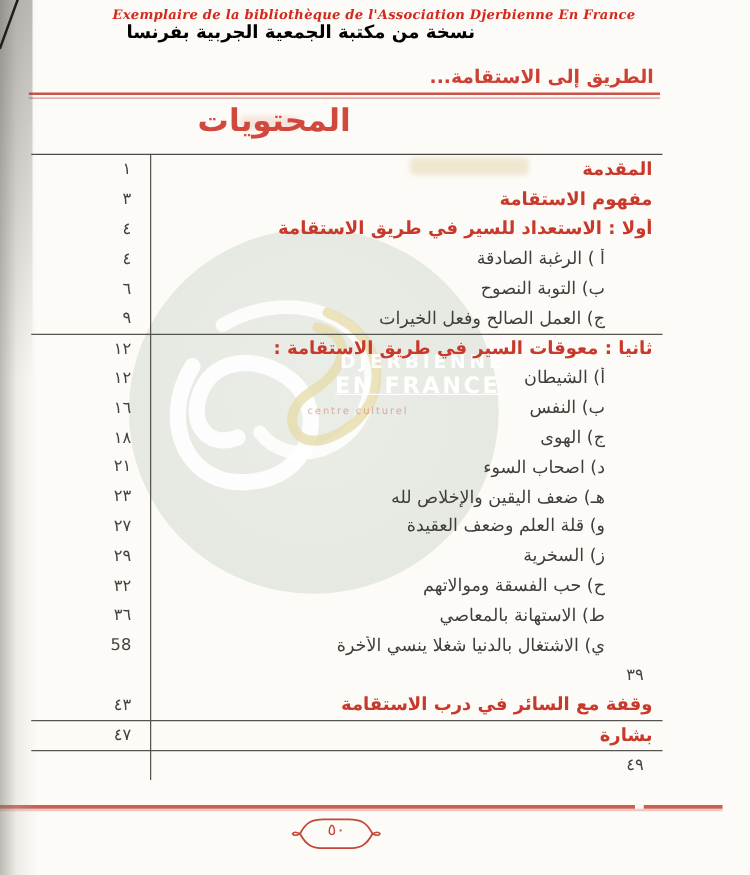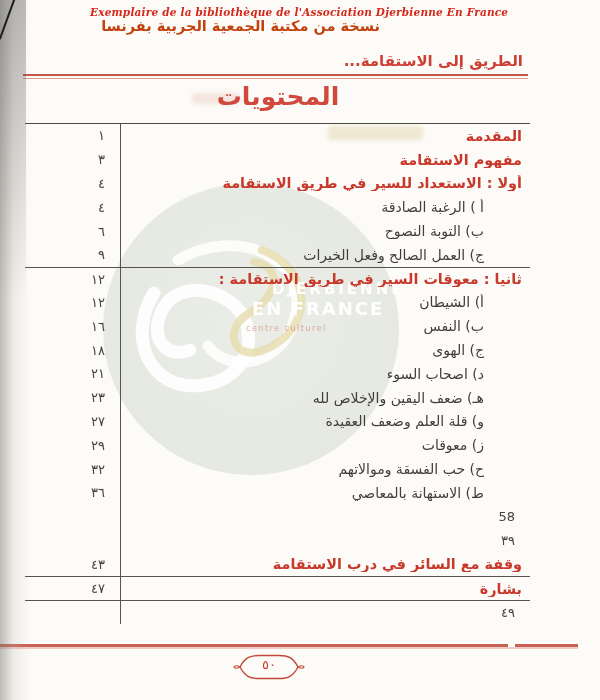--- a/index.html
+++ b/index.html
@@ -26,44 +26,44 @@
   .ghost-2{position:absolute;left:192px;top:93px;width:48px;height:11px;z-index:1;
     background:rgba(222,142,122,0.20);filter:blur(2px);border-radius:4px;}
   
   .stamp-fr{
     position:absolute;top:6px;left:90px;width:384px;text-align:center;z-index:4;
     font-family:"DejaVu Serif", serif;font-style:italic;font-weight:bold;
     font-size:10.5px;color:#d3281c;letter-spacing:0.2px;white-space:nowrap;
   }
   .stamp-ar{
     position:absolute;top:18px;left:140px;width:240px;text-align:left;z-index:4;
-    direction:rtl;font-weight:bold;font-size:14.5px;color:#c2410c;white-space:nowrap;
+    direction:rtl;font-weight:bold;font-size:14.5px;color:#000000;white-space:nowrap;
   }
   
   .doc-header{
     position:absolute;top:52px;right:77px;z-index:4;direction:rtl;
     font-size:15px;font-weight:bold;color:#cd4034;white-space:nowrap;
   }
   .header-rule-1{position:absolute;top:74px;left:23px;width:505px;height:1.7px;background:#c85349;z-index:4;}
   .header-rule-2{position:absolute;top:77.6px;left:23px;width:505px;height:1.2px;background:#dc978c;z-index:4;}
   
   .page-title{
-    position:absolute;top:82px;left:158px;width:240px;text-align:center;z-index:4;
+    position:absolute;top:82px;left:158px;width:240px;text-align:left;z-index:4;
     direction:rtl;font-size:25px;font-weight:bold;color:#d0493c;letter-spacing:1px;
   }
   
   .wm{position:absolute;inset:0;z-index:1;pointer-events:none;}
   .wm-blob{
     position:absolute;left:103px;top:183px;width:296px;height:292px;border-radius:50%;
     background:radial-gradient(ellipse at 50% 46%, rgba(224,228,221,0.62) 0%, rgba(212,218,209,0.55) 72%, rgba(212,218,209,0.45) 86%, rgba(212,218,209,0) 100%);
   }
   .wm-line1{position:absolute;left:252px;top:280px;font-size:15px;font-weight:bold;
     color:rgba(255,255,255,0.95);letter-spacing:3px;margin-left:20px;}
-  .wm-line2{position:absolute;left:252px;top:298px;font-size:18px;font-weight:bold;
-    color:rgba(255,255,255,0.97);letter-spacing:2px;}
+  .wm-line2{position:absolute;left:268px;top:298px;font-size:18px;font-weight:bold;
+    color:rgba(255,255,255,0.97);letter-spacing:2px;text-decoration:underline;}
   .wm-line3{position:absolute;left:246px;top:324px;font-size:8px;
     color:rgba(206,112,100,0.55);letter-spacing:1.5px;}
   
   .toc{
     position:absolute;left:25px;top:123px;width:505px;z-index:3;
     direction:rtl;border-top:1.4px solid #4c4a47;
   }
   .toc-vline{position:absolute;left:95px;top:0;height:500px;width:1.2px;background:#56544f;}
   .toc-row{display:flex;height:23.8px;align-items:center;box-sizing:border-box;}
   .toc-row.divided{border-top:1.2px solid #56544f;}
@@ -161,32 +161,33 @@
   </div>
     <div class="toc-row style-sub">
     <div class="row-title">هـ) ضعف اليقين والإخلاص لله</div>
     <div class="row-num">٢٣</div>
   </div>
     <div class="toc-row style-sub">
     <div class="row-title">و) قلة العلم وضعف العقيدة</div>
     <div class="row-num">٢٧</div>
   </div>
     <div class="toc-row style-sub">
-    <div class="row-title">ز) معوقات</div>
+    <div class="row-title">ز) السخرية</div>
     <div class="row-num">٢٩</div>
   </div>
     <div class="toc-row style-sub">
     <div class="row-title">ح) حب الفسقة وموالاتهم</div>
     <div class="row-num">٣٢</div>
   </div>
     <div class="toc-row style-sub">
     <div class="row-title">ط) الاستهانة بالمعاصي</div>
     <div class="row-num">٣٦</div>
   </div>
     <div class="toc-row style-sub">
+    <div class="row-title">ي) الاشتغال بالدنيا شغلا ينسي الأخرة</div>
     <div class="row-num">58</div>
   </div>
     <div class="toc-row style-sub">
     <div class="row-num">٣٩</div>
   </div>
     <div class="toc-row style-red">
     <div class="row-title">وقفة مع السائر في درب الاستقامة</div>
     <div class="row-num">٤٣</div>
   </div>
     <div class="toc-row style-red divided">

